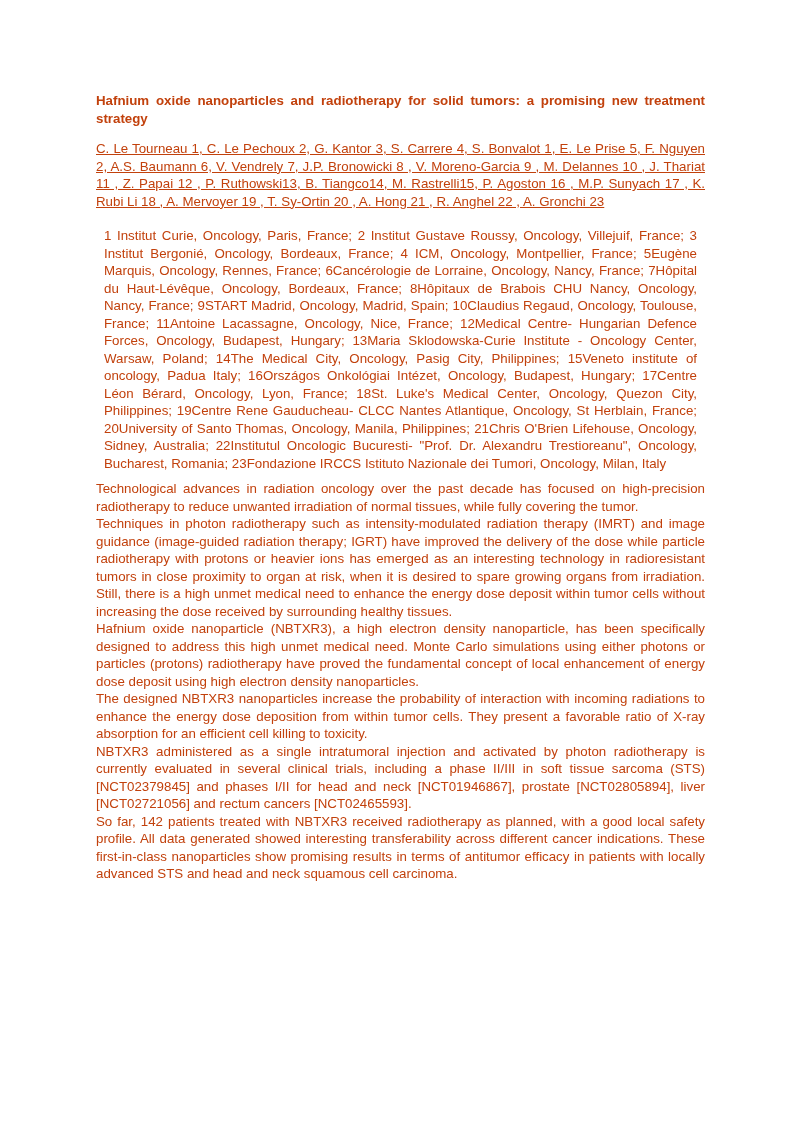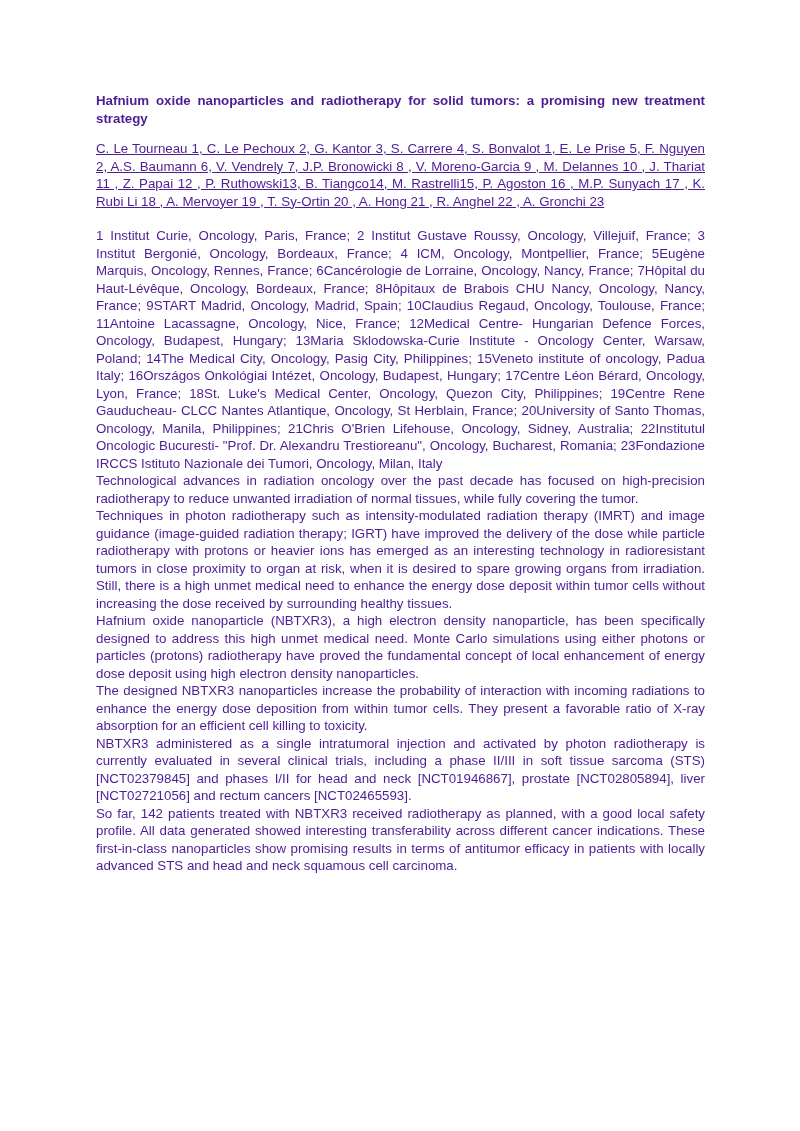--- a/index.html
+++ b/index.html
@@ -7,21 +7,21 @@
     padding: 0;
     background: #ffffff;
   }
   .page {
     position: relative;
     width: 800px;
     height: 1117px;
     background: #ffffff;
     overflow: hidden;
     font-family: "Liberation Sans", sans-serif;
-    color: #4c1d95;
+    color: #c2410c;
   }
   .content {
     position: absolute;
     left: 96px;
     top: 92px;
     width: 609px;
   }
   .title {
     font-size: 13.3px;
     font-weight: bold;
@@ -34,21 +34,21 @@
     font-weight: normal;
     line-height: 17.5px;
     text-align: justify;
     margin: 0;
   }
   .authors {
     margin: 0 0 17px 0;
     text-decoration: underline;
   }
   .affiliations {
-    margin: 0;
+    margin: 8px;
   }
   .abstract {
   }
   .abstract .para {
     margin: 0;
   }
 </style>
 </head>
 <body>
 

